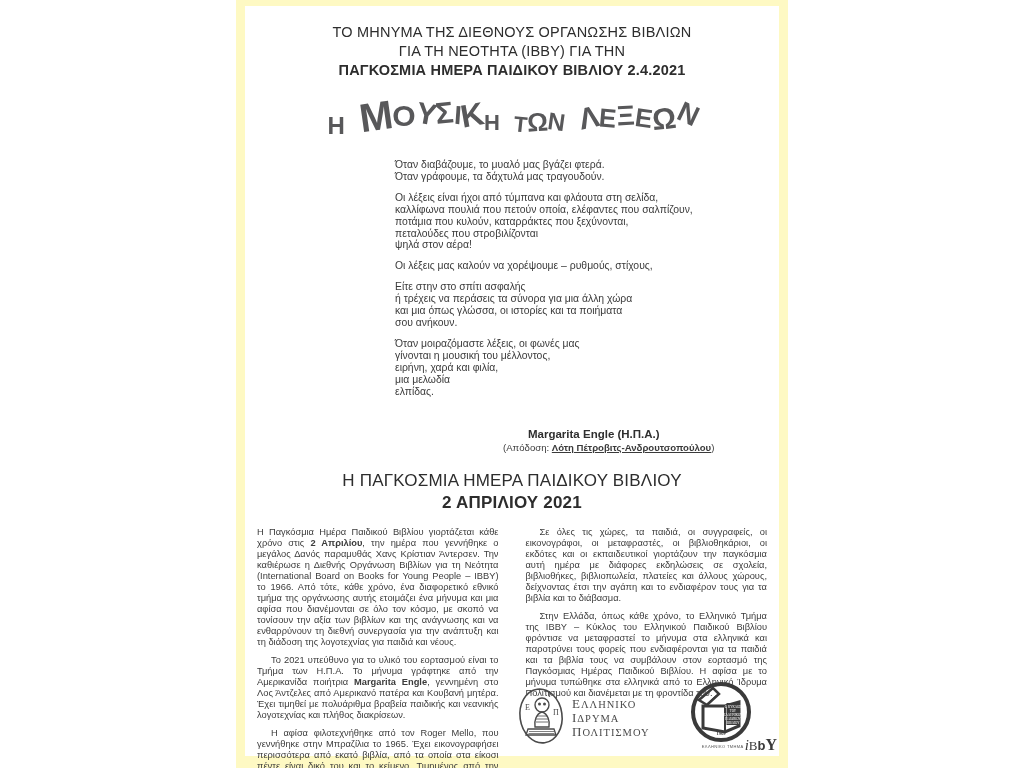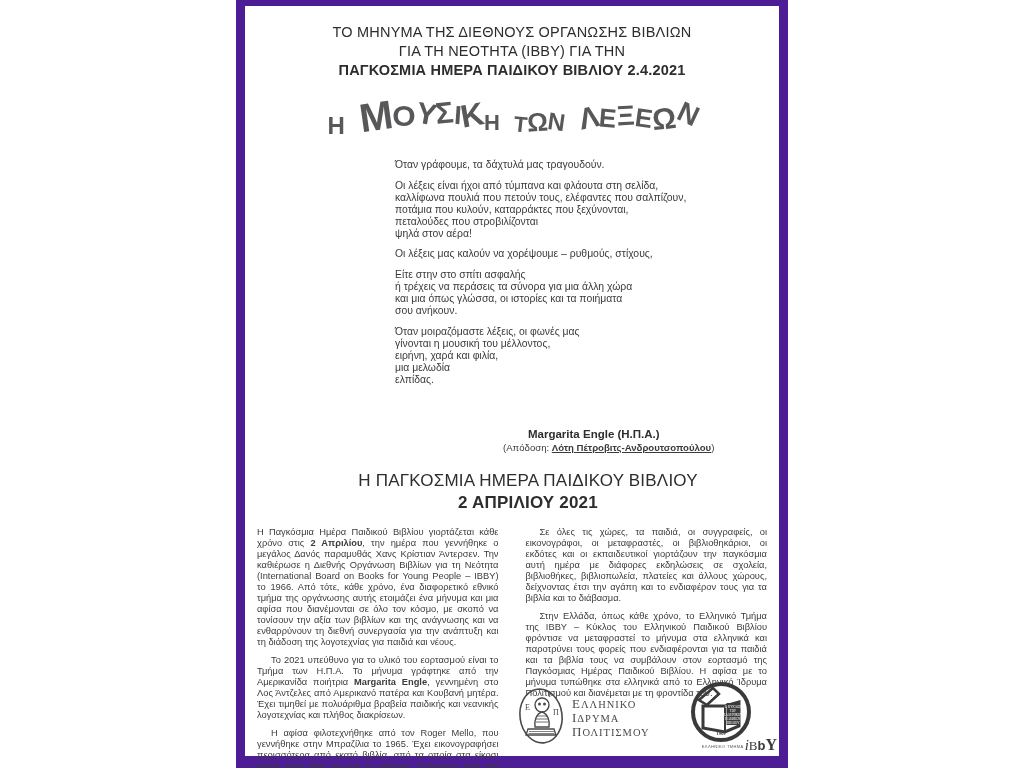--- a/index.html
+++ b/index.html
@@ -1,20 +1,20 @@
 <!DOCTYPE html>
 <html lang="el"><head>
 <meta charset="utf-8">
 <style>
   html,body{margin:0;padding:0;background:#ffffff;}
   body{width:1024px;height:768px;position:relative;overflow:hidden;
        font-family:"Liberation Sans",sans-serif;}
 
   .backdrop{position:absolute;left:236px;top:0;width:552px;height:768px;
-            background:#4c1d95;}
+            background:#fef9c3;}
   .page{position:absolute;left:9px;top:6px;width:534px;height:750px;
         background:#ffffff;}
 
   
   .doc-header{position:absolute;top:17px;left:0;width:100%;text-align:center;
               color:#2d2d2d;font-size:14.5px;line-height:19px;font-weight:500;
               letter-spacing:.2px;}
   .doc-header .hl3{font-weight:700;}
 
   
@@ -28,21 +28,21 @@
   .poem{position:absolute;top:153px;left:150px;color:#3a3a3a;
         font-size:10.4px;line-height:11.9px;}
   .poem .stanza{margin-bottom:9px;}
 
   .attribution{position:absolute;top:421px;left:258px;color:#2f2f2f;}
   .attribution .auth{font-weight:700;font-size:11.5px;line-height:14px;padding-left:25px;}
   .attribution .trans{font-size:9.6px;line-height:13px;color:#3a3a3a;}
   .attribution .trans b{font-weight:700;text-decoration:underline;}
 
   
-  .section-heading{position:absolute;top:464px;left:16px;width:100%;
+  .section-heading{position:absolute;top:464px;left:0;width:100%;
                    text-align:center;color:#2d2d2d;font-size:17px;
                    line-height:22px;font-weight:500;letter-spacing:.2px;}
   .section-heading .sl2{font-weight:700;}
 
   
   .columns{position:absolute;top:514px;left:5px;width:524px;display:flex;
            gap:13px;color:#3b3b3b;font-size:9.3px;line-height:11px;}
   .col{flex:1;text-align:justify;}
   .col p{margin:7px;}
   .col p.ind{text-indent:14px;}
@@ -78,25 +78,26 @@
     <div class="doc-header">
       <div class="hl1">ΤΟ ΜΗΝΥΜΑ ΤΗΣ ΔΙΕΘΝΟΥΣ ΟΡΓΑΝΩΣΗΣ ΒΙΒΛΙΩΝ</div>
       <div class="hl2">ΓΙΑ ΤΗ ΝΕΟΤΗΤΑ (ΙΒΒΥ) ΓΙΑ ΤΗΝ</div>
       <div class="hl3">ΠΑΓΚΟΣΜΙΑ ΗΜΕΡΑ ΠΑΙΔΙΚΟΥ ΒΙΒΛΙΟΥ 2.4.2021</div>
     </div>
 
     <div class="poster-title"><span class="wrd"><span class="ltr" style="font-size: 24px; transform: rotate(0deg) translateY(6px);">Η</span></span><span class="wrd"><span class="ltr" style="font-size: 40px; transform: rotate(-8deg) translateY(2px);">Μ</span><span class="ltr" style="font-size: 30px; transform: rotate(0deg) translateY(-2px);">Ο</span><span class="ltr" style="font-size: 30px; transform: rotate(10deg) translateY(-4px);">Υ</span><span class="ltr" style="font-size: 30px; transform: rotate(-6deg) translateY(-5px);">Σ</span><span class="ltr" style="font-size: 26px; transform: rotate(4deg) translateY(-4px);">Ι</span><span class="ltr" style="font-size: 32px; transform: rotate(-10deg) translateY(-2px);">Κ</span><span class="ltr" style="font-size: 22px; transform: rotate(0deg) translateY(2px);">Η</span></span><span class="wrd"><span class="ltr" style="font-size: 22px; transform: rotate(6deg) translateY(4px);">Τ</span><span class="ltr" style="font-size: 26px; transform: rotate(-4deg) translateY(3px);">Ω</span><span class="ltr" style="font-size: 24px; transform: rotate(8deg) translateY(2px);">Ν</span></span><span class="wrd"><span class="ltr" style="font-size: 30px; transform: rotate(-12deg) translateY(0px);">Λ</span><span class="ltr" style="font-size: 26px; transform: rotate(5deg) translateY(-1px);">Ε</span><span class="ltr" style="font-size: 28px; transform: rotate(-3deg) translateY(-3px);">Ξ</span><span class="ltr" style="font-size: 26px; transform: rotate(8deg) translateY(-1px);">Ε</span><span class="ltr" style="font-size: 30px; transform: rotate(-6deg) translateY(1px);">Ω</span><span class="ltr" style="font-size: 28px; transform: rotate(25deg) translateY(-5px);">Ν</span></span></div>
 
     <div class="poem">
         <div class="stanza">
+          <div>Όταν διαβάζουμε, το μυαλό μας βγάζει φτερά.</div>
           <div>Όταν γράφουμε, τα δάχτυλά μας τραγουδούν.</div>
         </div>
         <div class="stanza">
           <div>Οι λέξεις είναι ήχοι από τύμπανα και φλάουτα στη σελίδα,</div>
-          <div>καλλίφωνα πουλιά που πετούν τους, ελέφαντες που σαλπίζουν,</div>
+          <div>καλλίφωνα πουλιά που πετούν οποία, ελέφαντες που σαλπίζουν,</div>
           <div>ποτάμια που κυλούν, καταρράκτες που ξεχύνονται,</div>
           <div>πεταλούδες που στροβιλίζονται</div>
           <div>ψηλά στον αέρα!</div>
         </div>
         <div class="stanza">
           <div>Οι λέξεις μας καλούν να χορέψουμε – ρυθμούς, στίχους,</div>
         </div>
         <div class="stanza">
           <div>Είτε στην στο σπίτι ασφαλής</div>
           <div>ή τρέχεις να περάσεις τα σύνορα για μια άλλη χώρα</div>

